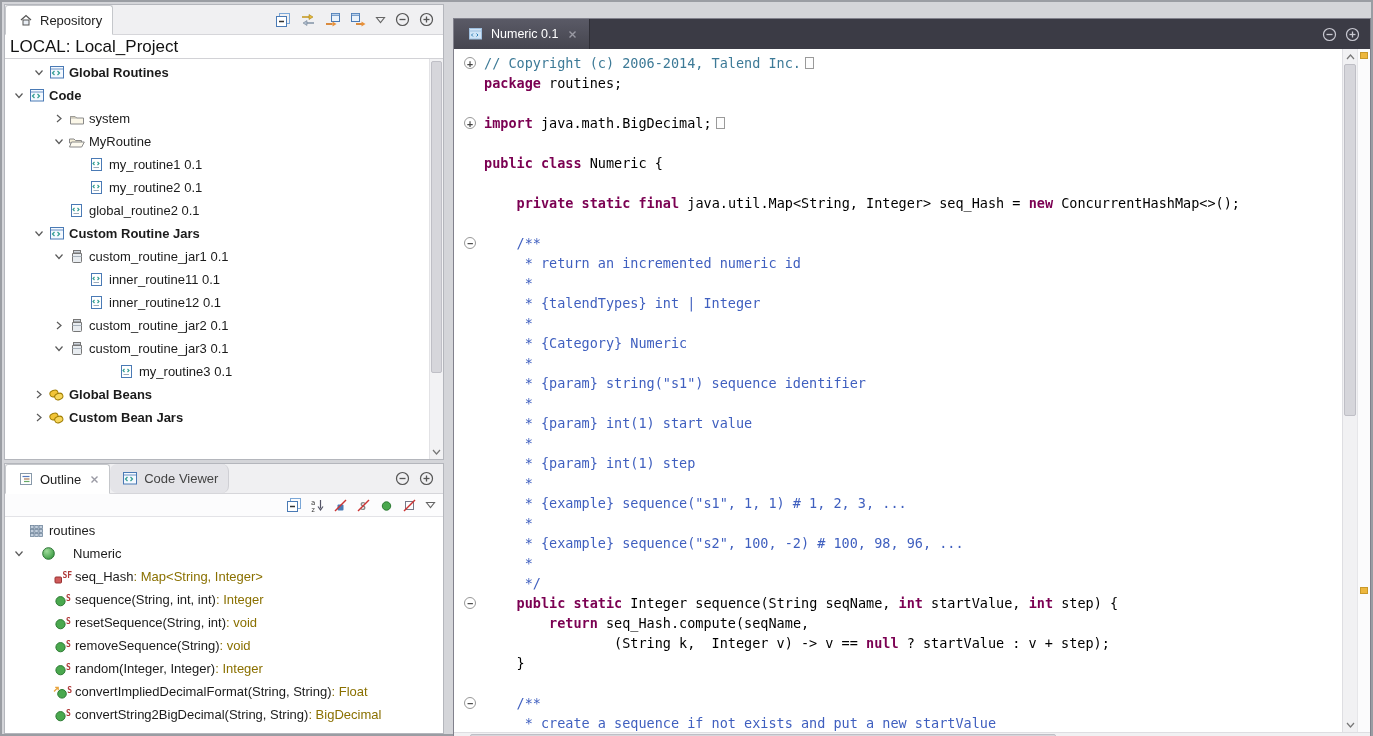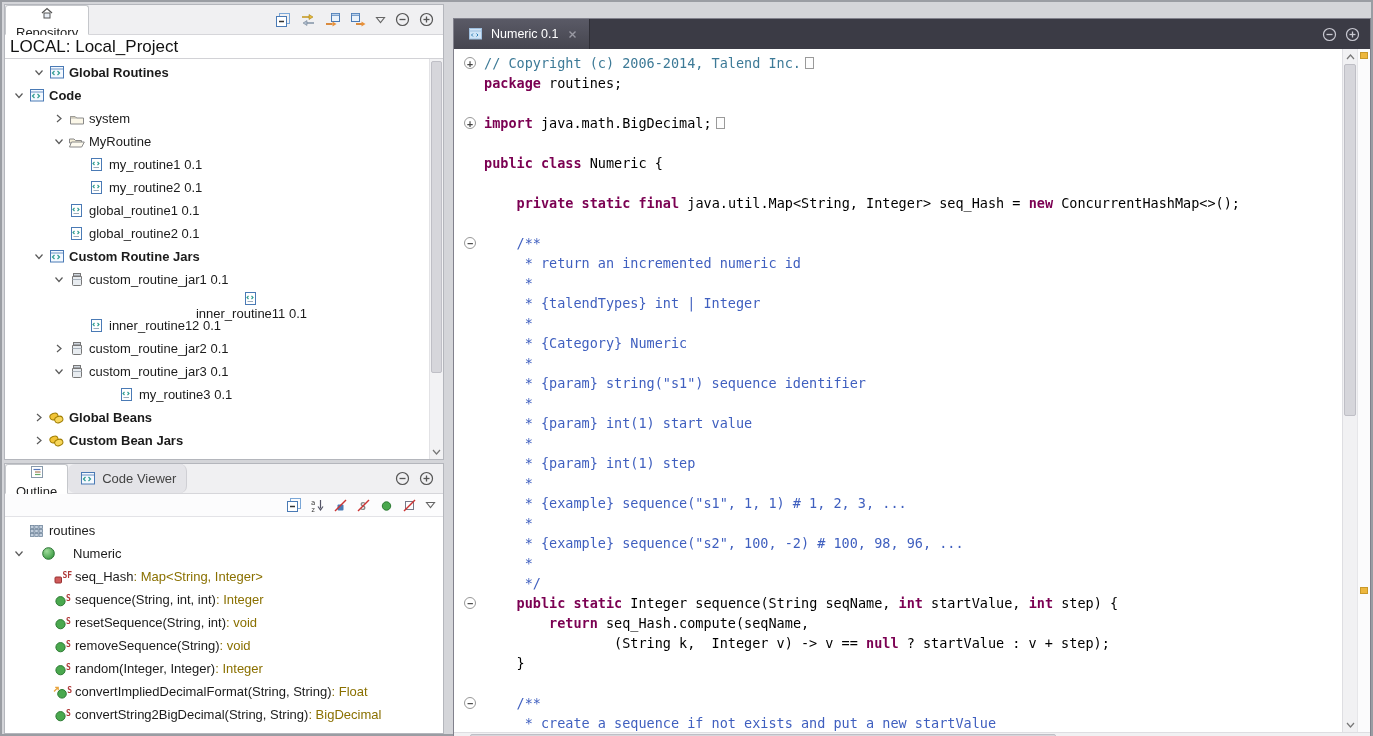--- a/index.html
+++ b/index.html
@@ -10,21 +10,21 @@
 
   
   .panel{position:absolute;background:#fff;border:1px solid #b4b6bc;display:flex;flex-direction:column;}
   #repo-panel{left:2px;top:2px;width:440px;height:456px;}
   #outline-panel{left:2px;top:461px;width:440px;height:271px;}
   #editor-panel{left:451px;top:16px;width:918px;height:730px;border-color:#81818c;}
 
   .panel-tabbar{height:30px;background:#f0f0f2;border-bottom:1px solid #d6d6da;display:flex;align-items:stretch;flex:none;color:#555;}
   .panel-tab{display:flex;align-items:center;gap:5px;padding:0 10px;font-size:13px;color:#222;}
   .panel-tab.inactive{background:#e4e4e8;border-right:1px solid #cfcfd4;color:#444;border-radius:7px;}
-  .panel-tab.active{background:#fff;border:1px solid #c5c7cb;border-bottom-color:#fff;border-radius:3px 3px 0 0;margin-bottom:-1px;flex-direction:column;}
+  .panel-tab.active{background:#fff;border:1px solid #c5c7cb;border-bottom-color:#fff;border-radius:3px 3px 0 0;margin-bottom:-1px;}
   .panel-toolbar{margin-left:auto;display:flex;align-items:center;gap:9px;padding:0 9px;color:#555;}
   .tbtn{display:inline-flex;align-items:center;cursor:default;}
   .tab-close{display:inline-flex;margin-left:4px;}
 
   .project-row{height:24px;flex:none;display:flex;align-items:center;padding-left:5px;font-size:17px;color:#111;border-bottom:1px solid #d2d2d6;background:#fff;}
 
   
   .tree-container{flex:1;position:relative;overflow:hidden;}
   .tree{position:absolute;inset:0 14px 0 0;padding-top:2px;overflow:hidden;}
   .tree-row{height:23px;display:flex;align-items:center;font-size:13px;color:#1b1b1b;white-space:nowrap;}
@@ -225,32 +225,20 @@
           <div class="tree-row" style="padding-left: 46px;">
             <span class="expander"></span>
             <span class="icon">
               <svg width="15" height="15">
                 <rect x="2.5" y="1.5" width="10" height="12" fill="#fff" stroke="#4a7ab5"></rect>
                 <path d="M5.5 5 L4 6.5 L5.5 8" fill="none" stroke="#2e9b8f" stroke-width="1.1"></path>
                 <path d="M8.5 5 L10 6.5 L8.5 8" fill="none" stroke="#2e9b8f" stroke-width="1.1"></path>
                 <line x1="4.5" y1="10.5" x2="10" y2="10.5" stroke="#9aabbc"></line>
               </svg>
             </span>
-            <span class="tree-label">global_routine1 0.1</span>
-          </div>
-          <div class="tree-row" style="padding-left: 46px;">
-            <span class="expander"></span>
-            <span class="icon">
-              <svg width="15" height="15">
-                <rect x="2.5" y="1.5" width="10" height="12" fill="#fff" stroke="#4a7ab5"></rect>
-                <path d="M5.5 5 L4 6.5 L5.5 8" fill="none" stroke="#2e9b8f" stroke-width="1.1"></path>
-                <path d="M8.5 5 L10 6.5 L8.5 8" fill="none" stroke="#2e9b8f" stroke-width="1.1"></path>
-                <line x1="4.5" y1="10.5" x2="10" y2="10.5" stroke="#9aabbc"></line>
-              </svg>
-            </span>
             <span class="tree-label">global_routine2 0.1</span>
           </div>
           <div class="tree-row bold" style="padding-left: 26px;">
             <span class="expander">
               <svg width="10" height="9">
                 <path d="M1.5 2.5 L5 6.5 L8.5 2.5" fill="none" stroke="#5a5a5a" stroke-width="1.2"></path>
               </svg>
             </span>
             <span class="icon">
               <svg width="16" height="15">
@@ -270,21 +258,21 @@
             </span>
             <span class="icon">
               <svg width="14" height="15">
                 <rect x="3.5" y="1.5" width="7" height="2.5" fill="#cfd6dd" stroke="#777"></rect>
                 <path d="M2.5 4.5 h9 v8 a1 1 0 0 1 -1 1 h-7 a1 1 0 0 1 -1 -1 z" fill="#e8ecf0" stroke="#777"></path>
                 <line x1="2.5" y1="7.5" x2="11.5" y2="7.5" stroke="#a8b2bc"></line>
               </svg>
             </span>
             <span class="tree-label">custom_routine_jar1 0.1</span>
           </div>
-          <div class="tree-row" style="padding-left: 66px; flex-direction: column;">
+          <div class="tree-row" style="padding-left: 66px;">
             <span class="expander"></span>
             <span class="icon">
               <svg width="15" height="15">
                 <rect x="2.5" y="1.5" width="10" height="12" fill="#fff" stroke="#4a7ab5"></rect>
                 <path d="M5.5 5 L4 6.5 L5.5 8" fill="none" stroke="#2e9b8f" stroke-width="1.1"></path>
                 <path d="M8.5 5 L10 6.5 L8.5 8" fill="none" stroke="#2e9b8f" stroke-width="1.1"></path>
                 <line x1="4.5" y1="10.5" x2="10" y2="10.5" stroke="#9aabbc"></line>
               </svg>
             </span>
             <span class="tree-label">inner_routine11 0.1</span>

